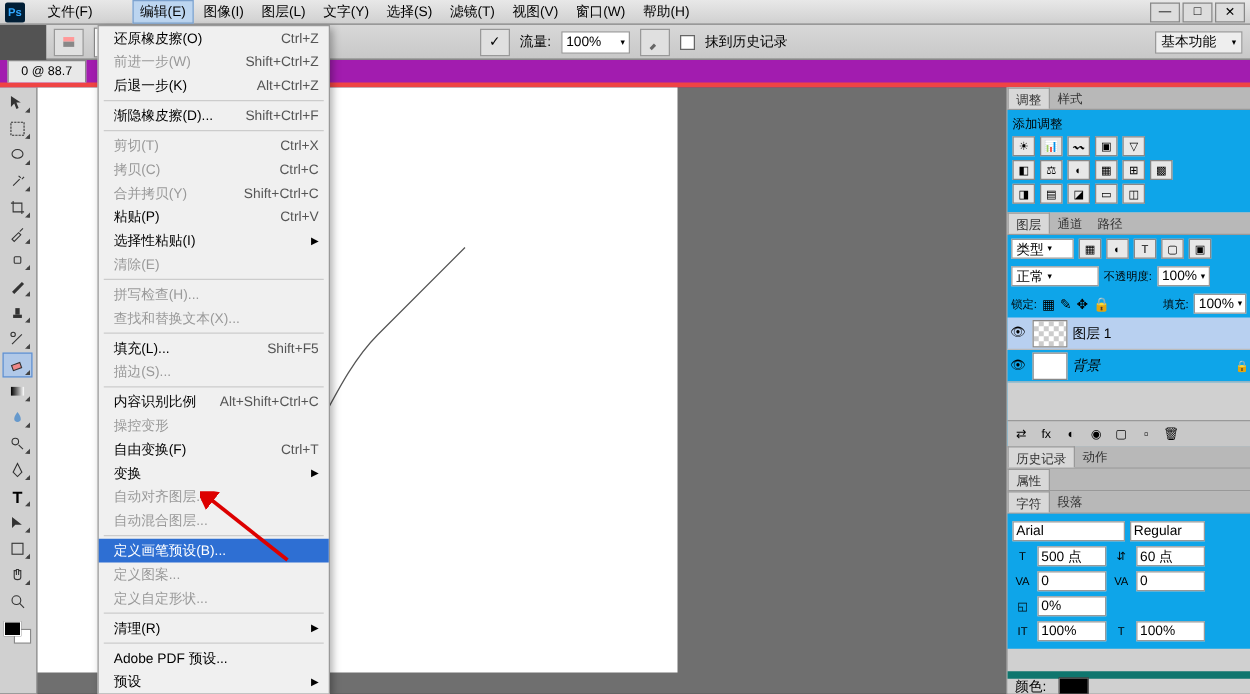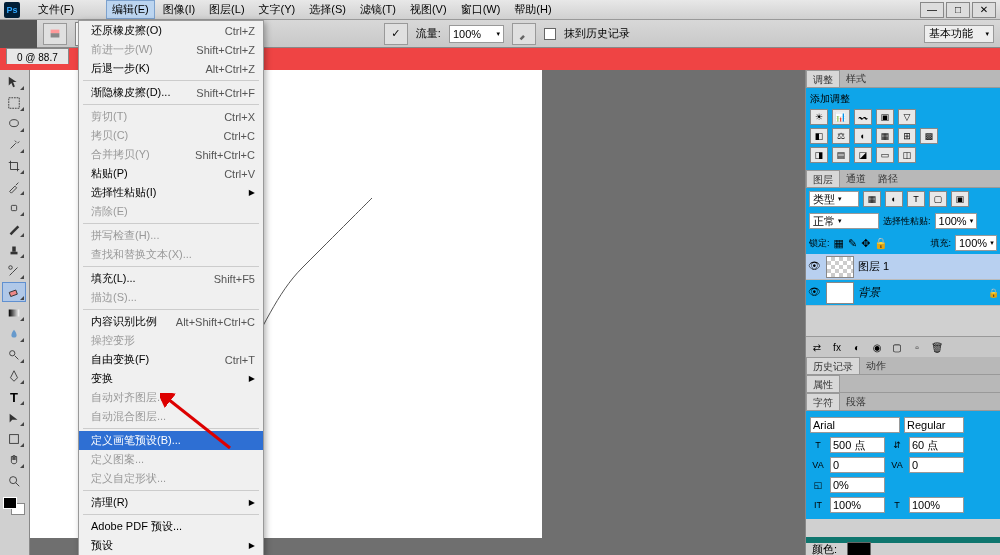--- a/index.html
+++ b/index.html
@@ -29,21 +29,21 @@
 .drop-row .shortcut { margin-left: auto; color: #555; }
 .drop-row.disabled { color: #999; }
 .drop-row.highlight { background: #2e6fd3; color: #fff; }
 .drop-row .arrow { margin-left: auto; font-size: 8px; }
 .drop-sep { height: 1px; background: #ccc; margin: 2px 4px; }
 
 
 .red-arrow { position: absolute; left: 160px; top: 393px; pointer-events: none; z-index: 150; }
 
 
-.tabbar { height: 22px; background: #ef4444; display: flex; padding-left: 6px; border-bottom: 6px solid #ef4444; }
+.tabbar { height: 22px; background: #a21caf; display: flex; align-items: flex-end; padding-left: 6px; border-bottom: 4px solid #ef4444; }
 .tab { background: #e8e8e8; padding: 3px 10px; border: 1px solid #888; border-bottom: none; font-size: 10px; }
 
 
 .body-area { display: flex; height: calc(100% - 70px); }
 .toolbox { width: 30px; background: #d0d0d0; border-right: 1px solid #888; display: flex; flex-direction: column; padding: 2px; gap: 1px; }
 .tool { width: 24px; height: 20px; display: flex; align-items: center; justify-content: center; border: 1px solid transparent; }
 .tool.sel { background: #b0c8e8; border: 1px solid #6090d0; }
 .tri { position: relative; }
 .tri::after { content: ""; position: absolute; right: 1px; bottom: 1px; border: 2px solid transparent; border-right-color: #444; border-bottom-color: #444; }
 .swatch-pair { position: relative; width: 24px; height: 20px; margin-top: 4px; }
@@ -322,21 +322,21 @@
         <div class="adj-ic">◐</div>
         <div class="adj-ic">T</div>
         <div class="adj-ic">▢</div>
         <div class="adj-ic">▣</div>
       </div>
       <div class="sel-row">
         <div class="mini-sel" style="width:70px">
             <span>正常</span>
             <span class="caret">▾</span>
           </div>
-        <span style="font-size:9px">选择性粘贴:</span>
+        <span style="font-size:9px">不透明度:</span>
         <div class="mini-sel" style="width:42px">
             <span>100%</span>
             <span class="caret">▾</span>
           </div>
       </div>
       <div class="sel-row">
         <span style="font-size:9px">锁定:</span>
         <span>▦</span>
         <span>✎</span>
         <span>✥</span>

